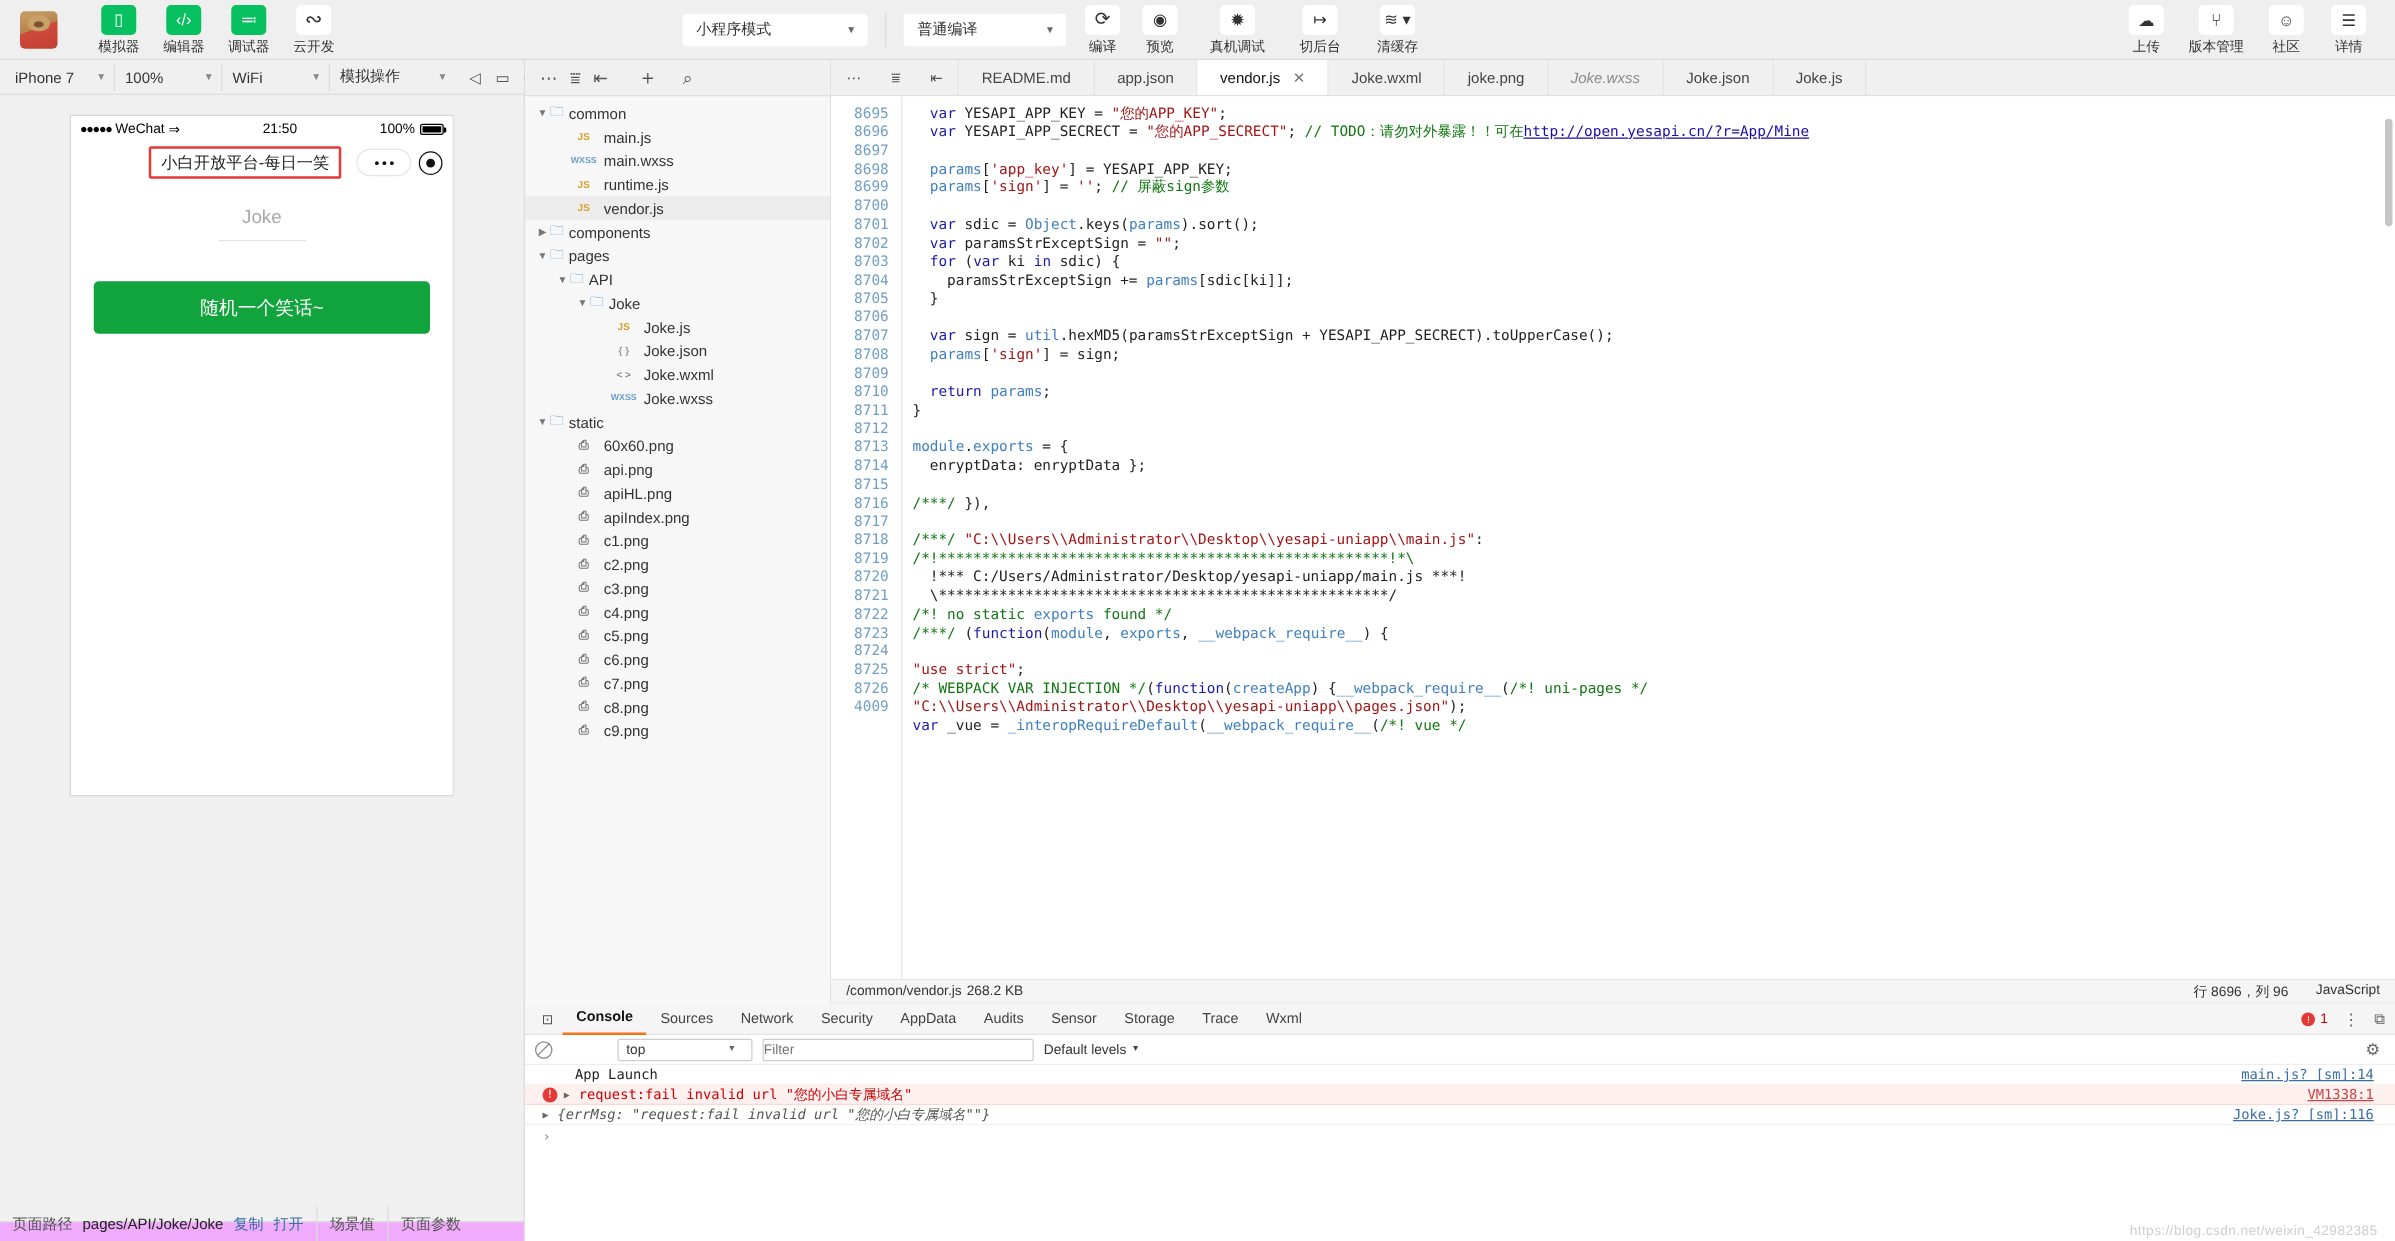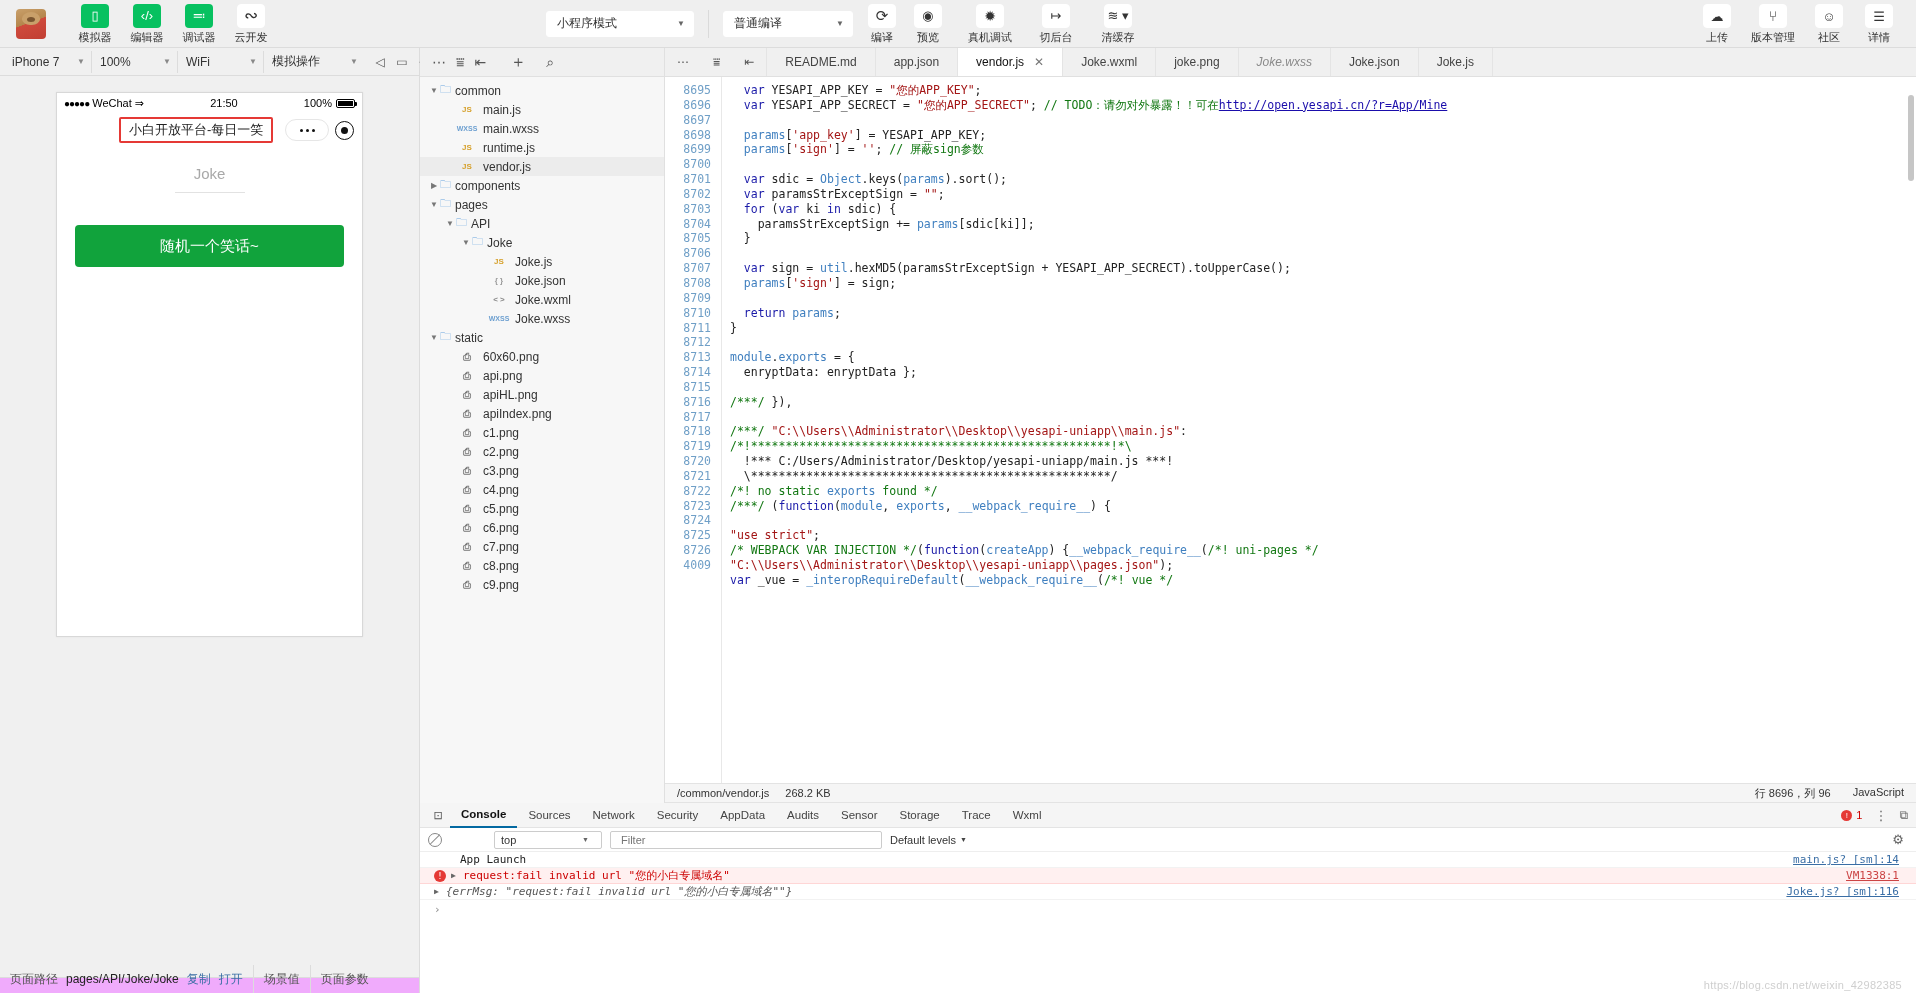--- a/index.html
+++ b/index.html
@@ -175,49 +175,49 @@
   .cmt { color: #117711; }
   .fn { color: #3f7fbf; }
   .url { color: #1a0dab; text-decoration: underline; }
   .vscroll { position: absolute; right: 2px; top: 18px; width: 6px; height: 86px; background: #c6c6c6; border-radius: 3px;}
 
   .status-strip {
     height: 20px; display: flex; align-items: center; justify-content: space-between;
     background: #f5f5f5; border-top: 1px solid #e3e3e3; border-bottom: 1px solid #e3e3e3;
     font-size: 11px; color: #333; padding: 0 12px;
   }
-  .status-strip .left { display: flex; gap: 16px; }
+  .status-strip .left { display: flex; gap: 4px; }
   .status-strip .right { display: flex; gap: 22px; }
 
   
   .console { height: 190px; min-height: 190px; display: flex; flex-direction: column; background: #fff; }
   .cons-tabs {
     height: 25px; display: flex; align-items: center; gap: 0; border-bottom: 1px solid #e4e4e4;
     background: #f5f5f5; padding-left: 6px; position: relative;
   }
   .cons-dockic { width: 24px; display:flex; align-items:center; justify-content:center; color:#555; font-size:11px;}
   .ctab { font-size: 11.5px; color: #444; padding: 0 11px; height: 25px; display:flex; align-items:center; cursor: pointer;}
-  .ctab.active { color: #111; border-bottom: 2px solid #0369a1; font-weight: bold;}
+  .ctab.active { color: #111; border-bottom: 2px solid #f97316; font-weight: bold;}
   .cons-right { position: absolute; right: 8px; display: flex; align-items: center; gap: 12px; }
   .err-badge { display: flex; align-items: center; gap: 4px; color: #c00; font-size: 11px;}
   .err-dot { width: 11px; height: 11px; border-radius: 50%; background: #e53935; color:#fff; font-size: 8px; display:flex;align-items:center;justify-content:center;}
 
   .cons-filter {
     height: 24px; display: flex; align-items: center; gap: 8px; padding: 0 8px;
     border-bottom: 1px solid #eee; background: #fff;
   }
   .no-ic { width: 14px; height: 14px; border: 1.4px solid #888; border-radius: 50%; position: relative; }
   .no-ic::after { content:""; position: absolute; left: -1px; top: 5px; width: 14px; height: 1.4px; background: #888; transform: rotate(-45deg); }
   .ctx-sel {
     height: 18px; min-width: 108px; border: 1px solid #ccc; border-radius: 2px; font-size: 11px;
     display: flex; align-items: center; justify-content: space-between; padding: 0 12px 0 6px; color:#333;margin-left:44px;
   }
   .filter-inp {
-    height: 18px; width: 272px; border: 1px solid #ccc; border-radius: 2px; font-size: 11px;
-    padding: 0 10px; color: #333; outline: none; background: #fff;
+    height: 18px; width: 217px; border: 1px solid #ccc; border-radius: 2px; font-size: 11px;
+    padding: 0 0; color: #333; outline: none; background: #fff;
   }
   .lvl-sel { font-size: 11px; color: #333; display: flex; align-items: center; gap: 4px; }
 
   .cons-log { flex: 1; overflow: hidden; font-family: "DejaVu Sans Mono", monospace; font-size: 11px; }
   .log-row {
     display: flex; align-items: center; height: 16px; padding: 0 17px 0 14px;
     border-bottom: 1px solid #f2f2f2; position: relative;
   }
   .log-row.err { background: #fff0f0; border-bottom-color: #ffd6d6; color: #c00; }
   .log-row .tri { width: 12px; color: #666; font-size: 8px; }

